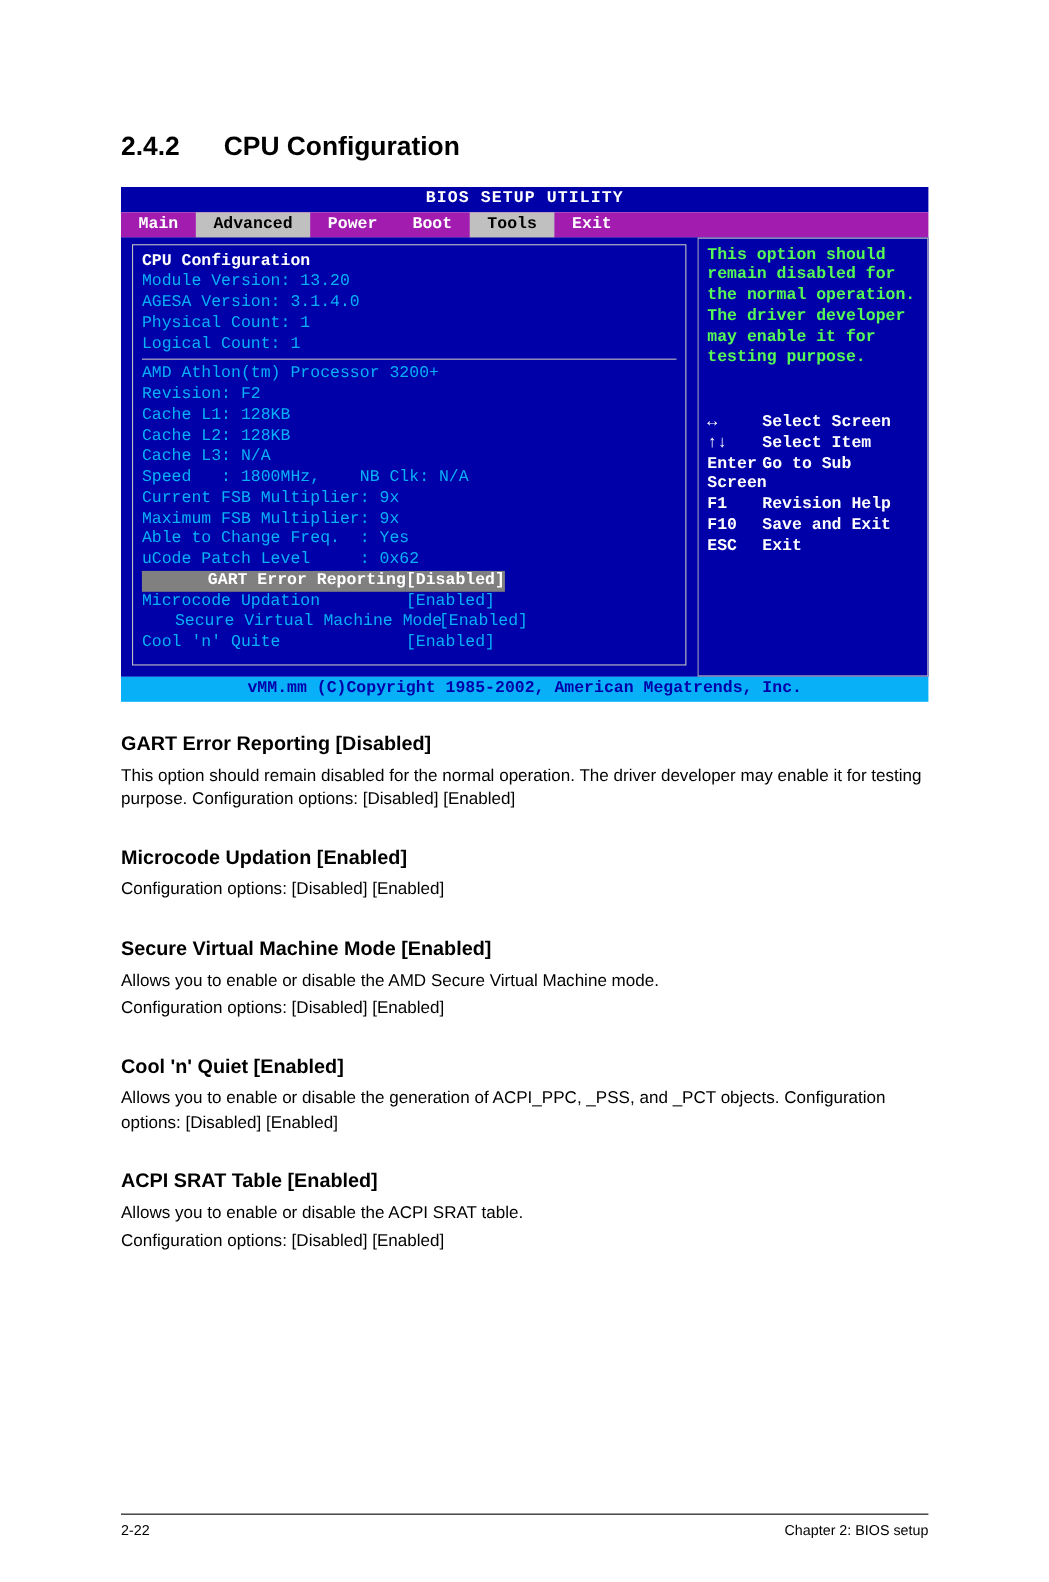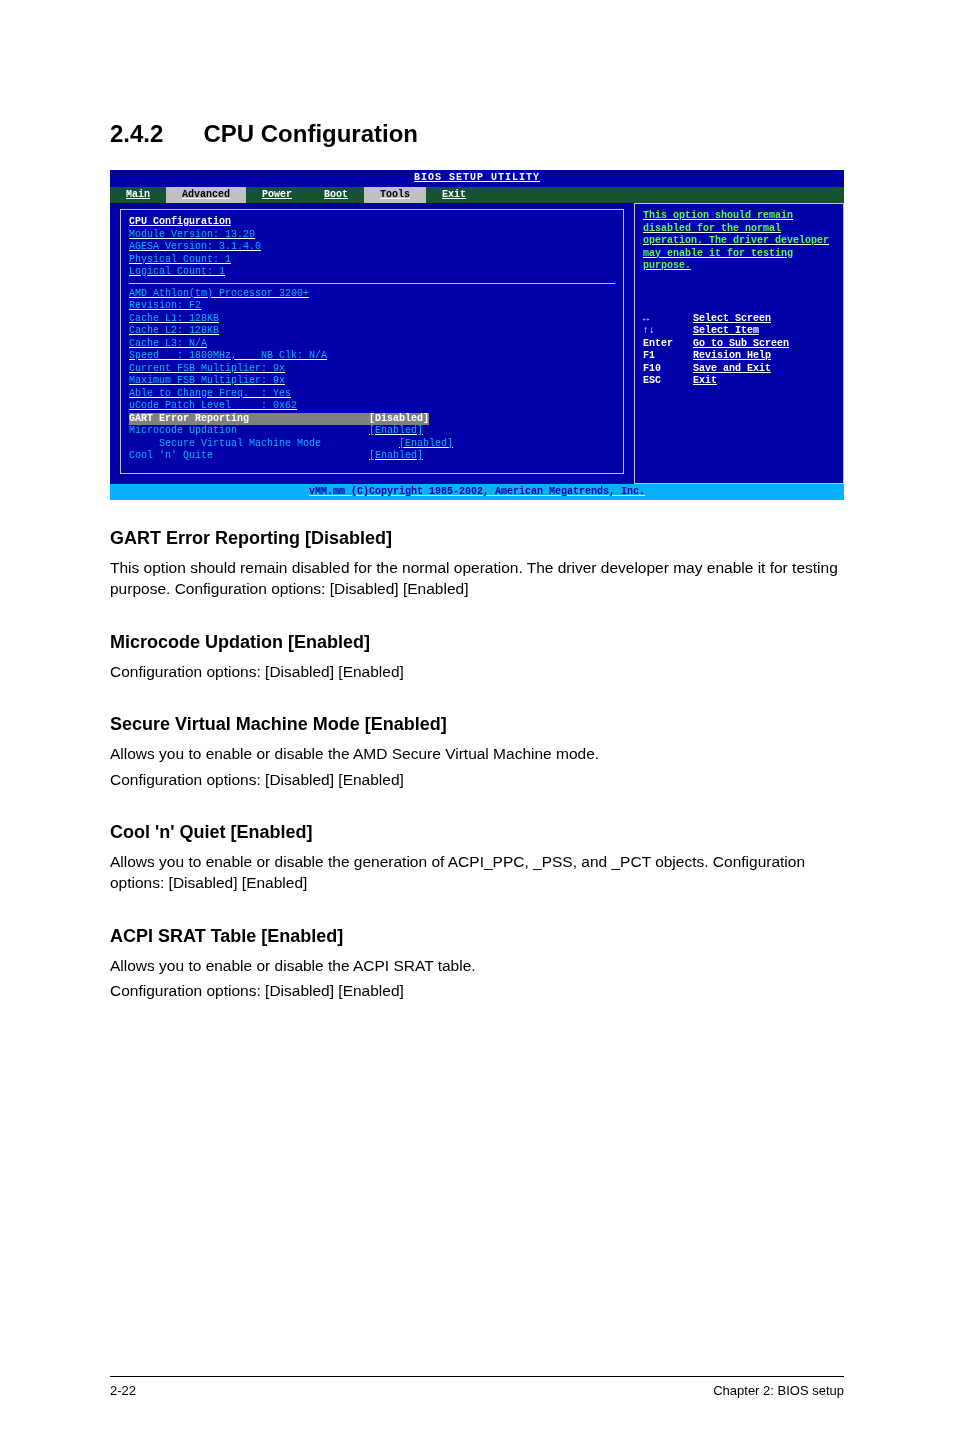--- a/index.html
+++ b/index.html
@@ -2,23 +2,23 @@
 <html><head>
 <meta charset="utf-8">
 <style>
   * { margin: 0; padding: 0; box-sizing: border-box; }
   html, body { width: 954px; height: 1438px; font-family: Arial, Helvetica, sans-serif; background: #fff; color: #000; }
   .page { padding: 100px 110px 40px 110px; display: flex; flex-direction: column; min-height: 100%; }
   h1.section-title { font-size: 24px; font-weight: bold; margin-bottom: 22px; margin-top: 20px; }
   .section-number { display: inline-block; margin-right: 40px; }
 
   
-  .bios-box { width: 100%; font-family: "Courier New", monospace; font-size: 10px; line-height: 1.25; color: #fff; text-decoration: underline; }
+  .bios-box { width: 100%; font-family: "Courier New", monospace; font-size: 15px; line-height: 1.25; color: #fff; }
   .bios-top { background:#0000a8; color:#fff; text-align:center; font-weight:bold; padding:2px 0; letter-spacing:1px; }
-  .bios-menu { background:#14532d; color:#fff; display:flex;align-items:flex-end; }
+  .bios-menu { background:#a21caf; color:#fff; display:flex;align-items:flex-end; }
   .bios-menu-item { padding:2px 16px; font-weight:bold; }
   .bios-menu-item.active { background:#c0c0c0; color:#000; }
   .bios-body { display:flex; background:#0000a8; }
   .bios-left { flex:1; background:#0000a8; padding:6px 10px 10px 10px; color:#08b0f8; position:relative; }
   .bios-left-inner { border:1px solid #c0c0c0; padding:6px 8px 10px 8px; }
   .bios-left .white { color:#fff; font-weight:bold; }
   .bios-left .hl { color:#fff; background:#808080; font-weight:bold; display:inline-block; }
   .bios-row { white-space:pre; }
   .bios-hr { border-top:1px solid #c0c0c0; margin:4px 0; }
   .bios-right { width:210px; background:#0000a8; color:#fff; padding:6px 8px; border-left:1px solid #c0c0c0; border-top:1px solid #c0c0c0; border-right:1px solid #c0c0c0; border-bottom:1px solid #c0c0c0; font-weight:bold; }
@@ -63,21 +63,21 @@
           <div class="bios-row">AMD Athlon(tm) Processor 3200+</div>
           <div class="bios-row">Revision: F2</div>
           <div class="bios-row">Cache L1: 128KB</div>
           <div class="bios-row">Cache L2: 128KB</div>
           <div class="bios-row">Cache L3: N/A</div>
           <div class="bios-row">Speed   : 1800MHz,    NB Clk: N/A</div>
           <div class="bios-row">Current FSB Multiplier: 9x</div>
           <div class="bios-row">Maximum FSB Multiplier: 9x</div>
           <div class="bios-row">Able to Change Freq.  : Yes</div>
           <div class="bios-row">uCode Patch Level     : 0x62</div>
-          <div class="bios-row"><span class="hl" style="display:inline-block;width:240px;">GART Error Reporting</span><span class="hl">[Disabled]</span></div>
+          <div class="bios-row"><span class="hl" style="display:inline-block;width:240px;text-align:right;">GART Error Reporting</span><span class="hl">[Disabled]</span></div>
           <div class="bios-row"><span style="display:inline-block;width:240px;">Microcode Updation</span><span>[Enabled]</span></div>
           <div class="bios-row"><span style="display:inline-block;width:240px;margin-left:30px;">Secure Virtual Machine Mode</span><span>[Enabled]</span></div>
           <div class="bios-row"><span style="display:inline-block;width:240px;">Cool 'n' Quite</span><span>[Enabled]</span></div>
         </div>
       </div>
       <div class="bios-right">
         <div class="bios-help">This option should remain disabled for the normal operation. The driver developer may enable it for testing purpose.</div>
         <div><span class="bios-key">↔</span><span>Select Screen</span></div>
         <div><span class="bios-key">↑↓</span><span>Select Item</span></div>
         <div><span class="bios-key">Enter</span><span>Go to Sub Screen</span></div>

